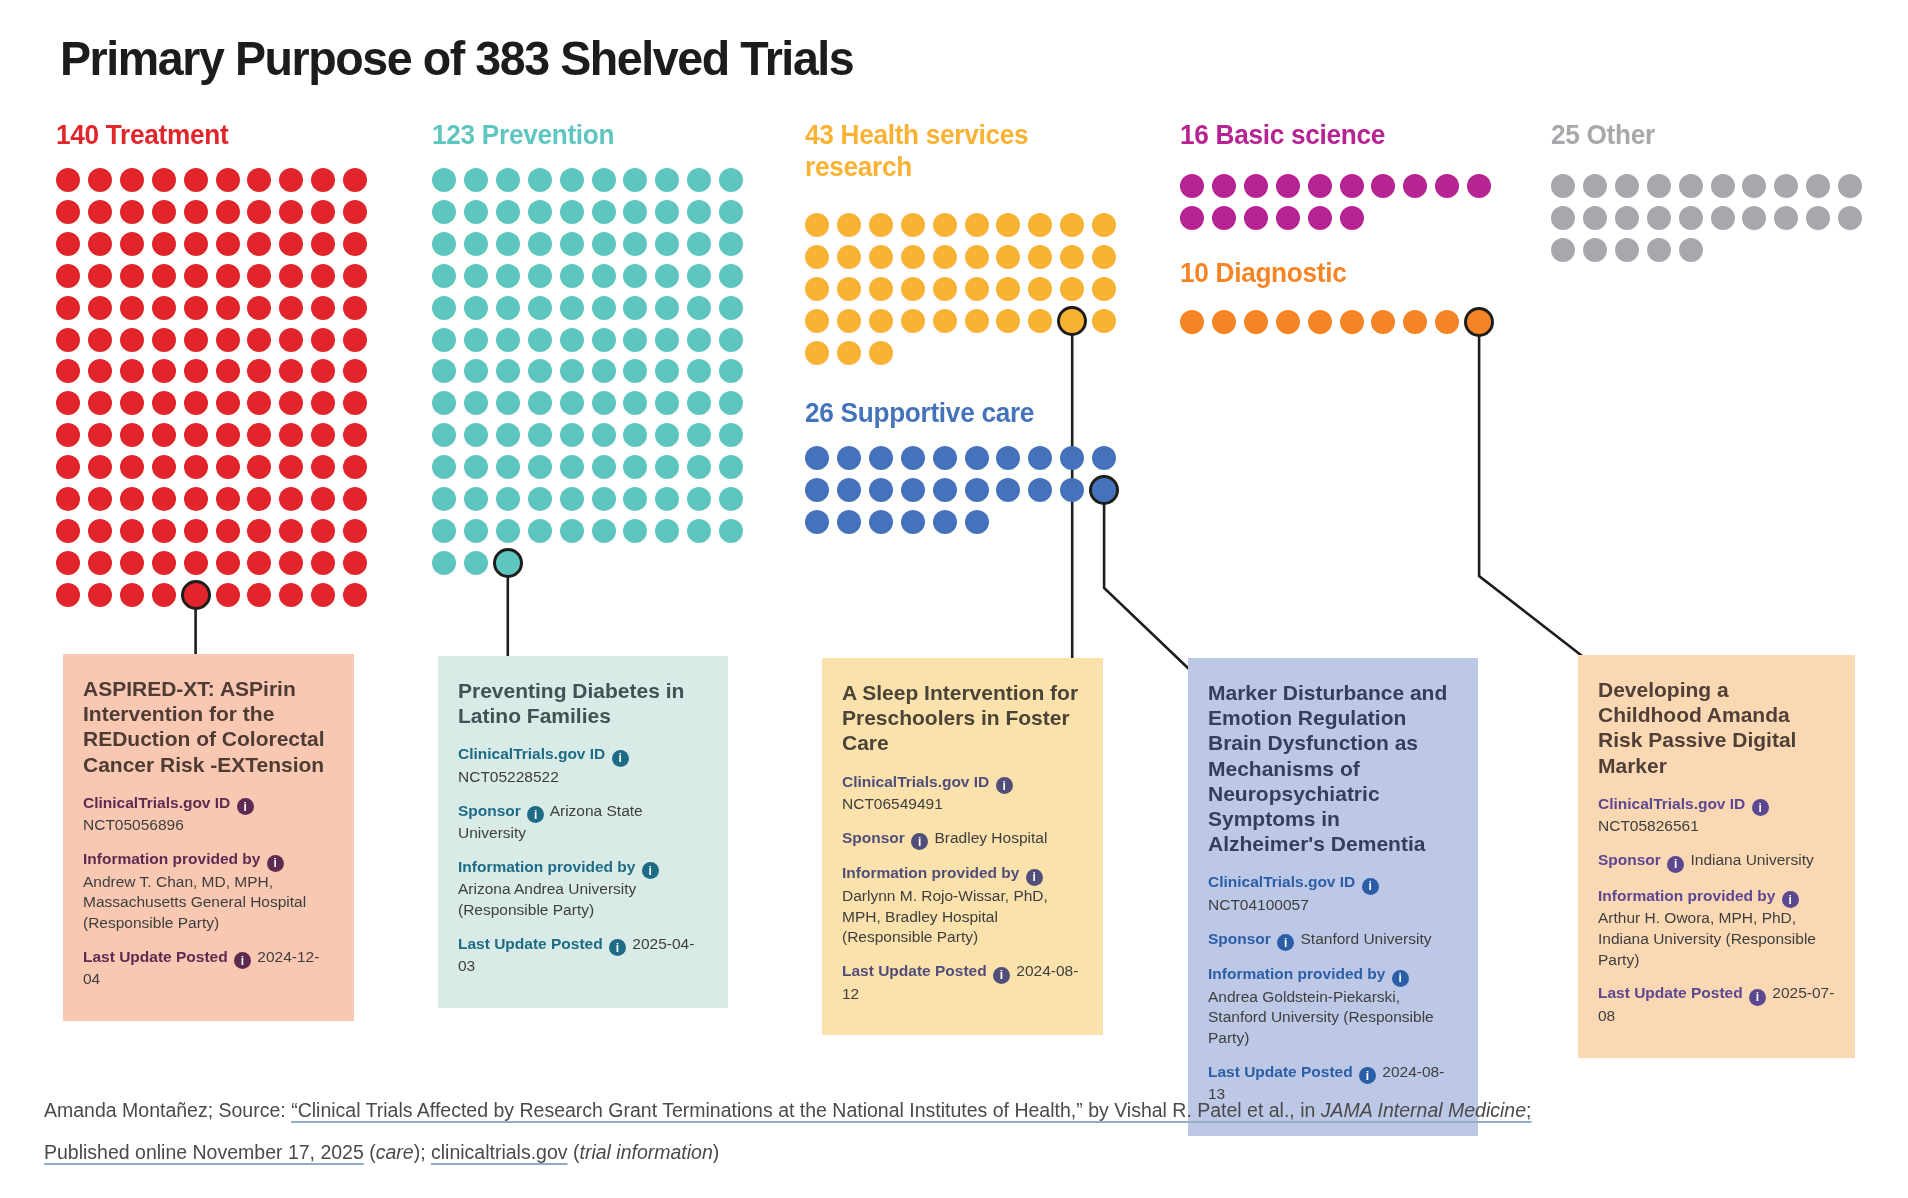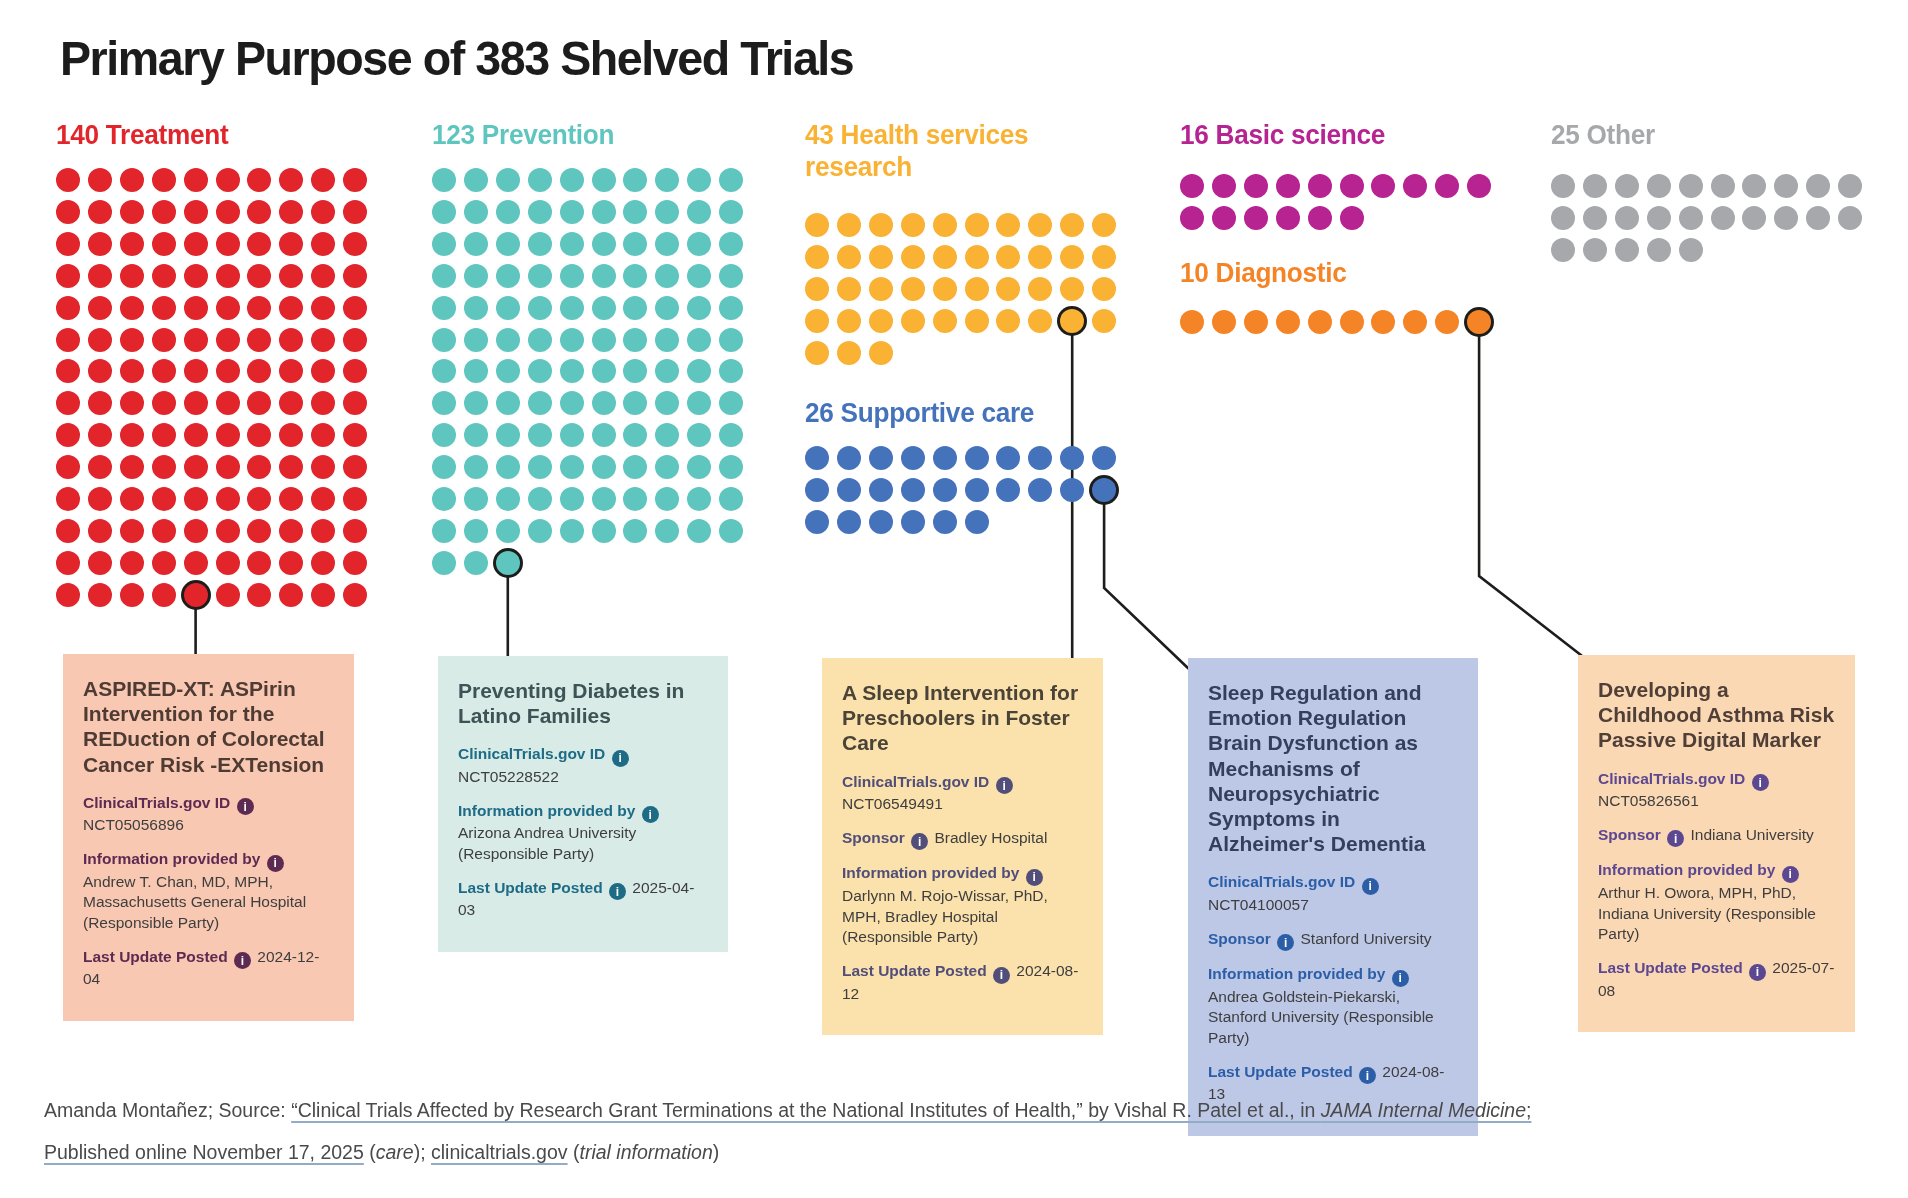--- a/index.html
+++ b/index.html
@@ -453,42 +453,43 @@
   <article class="card" id="card-0" style="left: 63px; top: 654px; width: 291px; min-height: 323px; background: rgb(248, 200, 178); --accent: #5D2A52; --title: #4E3B34;">
     <h3>ASPIRED-XT: ASPirin Intervention for the REDuction of Colorectal Cancer Risk -EXTension</h3>
     <p class="field"><strong>ClinicalTrials.gov ID</strong> <span class="ii">i</span> <span>NCT05056896</span></p>
     <p class="field"><strong>Information provided by</strong> <span class="ii">i</span> <span>Andrew T. Chan, MD, MPH, Massachusetts General Hospital (Responsible Party)</span></p>
     <p class="field"><strong>Last Update Posted</strong> <span class="ii">i</span> <span>2024-12-04</span></p>
   </article>
 
   <article class="card" id="card-1" style="left: 438px; top: 656px; width: 290px; min-height: 242px; background: rgb(216, 235, 231); --accent: #1E6B86; --title: #3D5356;">
     <h3>Preventing Diabetes in Latino Families</h3>
     <p class="field"><strong>ClinicalTrials.gov ID</strong> <span class="ii">i</span> <span>NCT05228522</span></p>
+    <p class="field"><strong>Sponsor</strong> <span class="ii">i</span> <span>Arizona State University</span></p>
     <p class="field"><strong>Information provided by</strong> <span class="ii">i</span> <span>Arizona Andrea University (Responsible Party)</span></p>
     <p class="field"><strong>Last Update Posted</strong> <span class="ii">i</span> <span>2025-04-03</span></p>
   </article>
 
   <article class="card" id="card-2" style="left: 822px; top: 658px; width: 281px; min-height: 286px; background: rgb(251, 226, 172); --accent: #514E79; --title: #4A4337;">
     <h3>A Sleep Intervention for Preschoolers in Foster Care</h3>
     <p class="field"><strong>ClinicalTrials.gov ID</strong> <span class="ii">i</span> <span>NCT06549491</span></p>
     <p class="field"><strong>Sponsor</strong> <span class="ii">i</span> <span>Bradley Hospital</span></p>
     <p class="field"><strong>Information provided by</strong> <span class="ii">i</span> <span>Darlynn M. Rojo-Wissar, PhD, MPH, Bradley Hospital (Responsible Party)</span></p>
     <p class="field"><strong>Last Update Posted</strong> <span class="ii">i</span> <span>2024-08-12</span></p>
   </article>
 
   <article class="card" id="card-3" style="left: 1188px; top: 658px; width: 290px; min-height: 380px; background: rgb(189, 200, 231); --accent: #2C5EA7; --title: #333F5C;">
-    <h3>Sleep Regulation and Emotion Regulation Brain Dysfunction as Mechanisms of Neuropsychiatric Symptoms in Alzheimer's Dementia</h3>
+    <h3>Marker Disturbance and Emotion Regulation Brain Dysfunction as Mechanisms of Neuropsychiatric Symptoms in Alzheimer's Dementia</h3>
     <p class="field"><strong>ClinicalTrials.gov ID</strong> <span class="ii">i</span> <span>NCT04100057</span></p>
     <p class="field"><strong>Sponsor</strong> <span class="ii">i</span> <span>Stanford University</span></p>
     <p class="field"><strong>Information provided by</strong> <span class="ii">i</span> <span>Andrea Goldstein-Piekarski, Stanford University (Responsible Party)</span></p>
     <p class="field"><strong>Last Update Posted</strong> <span class="ii">i</span> <span>2024-08-13</span></p>
   </article>
 
   <article class="card" id="card-4" style="left: 1578px; top: 655px; width: 277px; min-height: 290px; background: rgb(251, 216, 180); --accent: #5C4791; --title: #4F3F37;">
-    <h3>Developing a Childhood Asthma Risk Passive Digital Marker</h3>
+    <h3>Developing a Childhood Amanda Risk Passive Digital Marker</h3>
     <p class="field"><strong>ClinicalTrials.gov ID</strong> <span class="ii">i</span> <span>NCT05826561</span></p>
     <p class="field"><strong>Sponsor</strong> <span class="ii">i</span> <span>Indiana University</span></p>
     <p class="field"><strong>Information provided by</strong> <span class="ii">i</span> <span>Arthur H. Owora, MPH, PhD, Indiana University (Responsible Party)</span></p>
     <p class="field"><strong>Last Update Posted</strong> <span class="ii">i</span> <span>2025-07-08</span></p>
   </article>
 
   <div id="footer">
     <p><span>Amanda Montañez; Source: </span><a>“Clinical Trials Affected by Research Grant Terminations at the National Institutes of Health,” by Vishal R. Patel et al., in </a><a><em>JAMA Internal Medicine</em></a><a>;</a></p>
     <p><a>Published online November 17, 2025</a><span> (</span><span><em>care</em></span><span>); </span><a>clinicaltrials.gov</a><span> (</span><span><em>trial information</em></span><span>)</span></p>
   </div>

